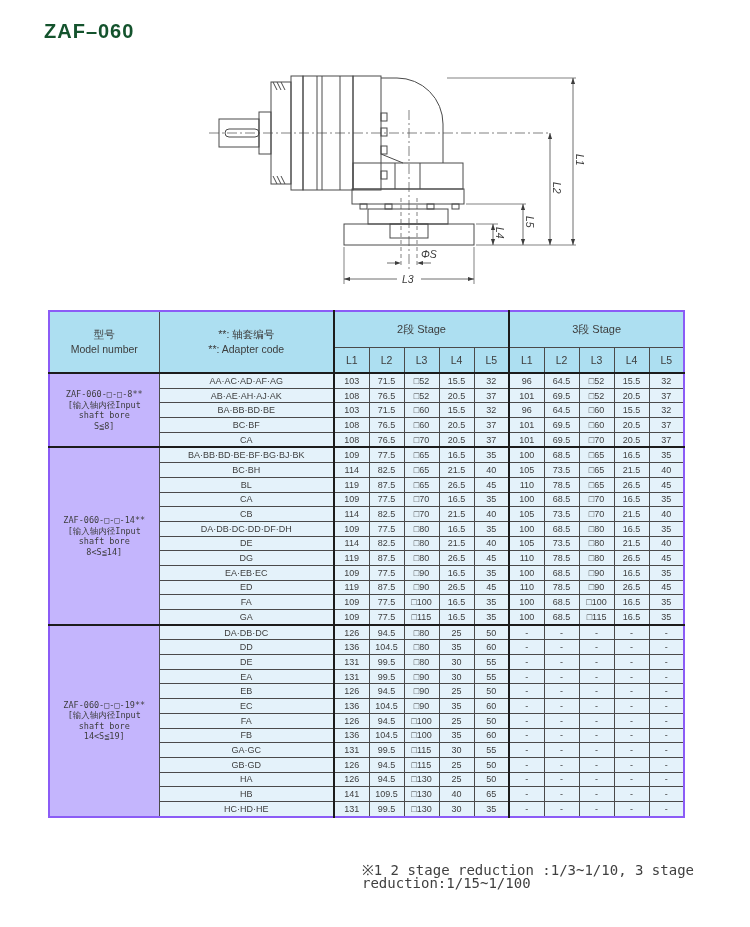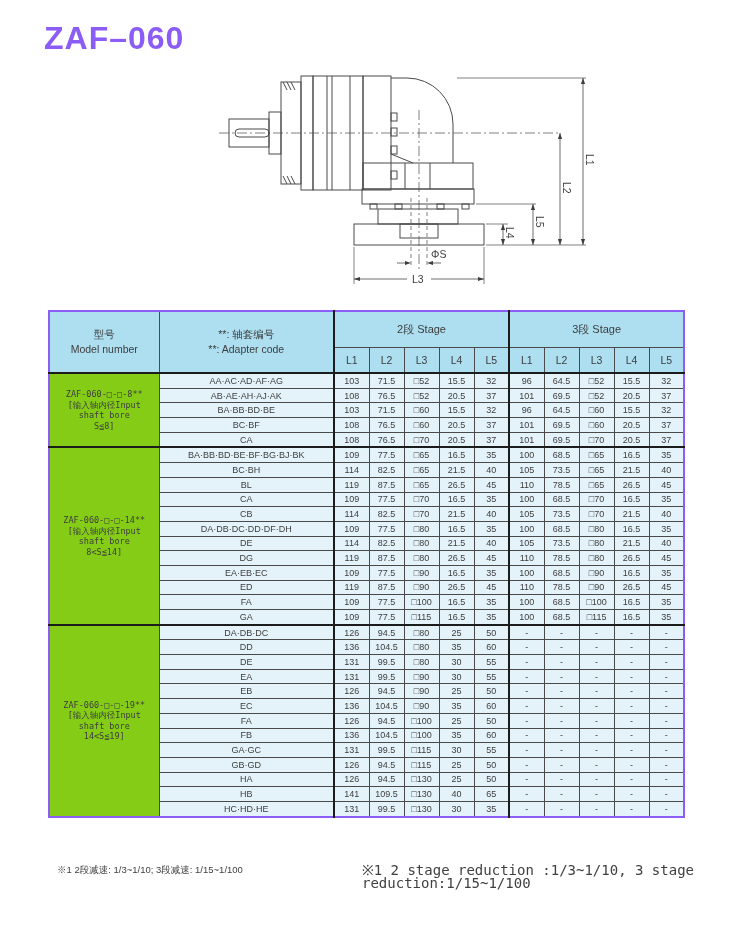--- a/index.html
+++ b/index.html
@@ -1,44 +1,44 @@
 <!DOCTYPE html>
 <html><head>
 <meta charset="utf-8">
 <style>
   html,body { margin:0; padding:0; background:#fff; }
   .page {
     position:relative; width:750px; height:927px; background:#ffffff;
     font-family:"Liberation Sans", sans-serif; overflow:hidden;
   }
   .title {
-    position:absolute; left:44px; top:20px; font-size:32px; font-weight:bold;
-    color:#8b5cf6; letter-spacing:1px;
+    position:absolute; left:44px; top:20px; font-size:20px; font-weight:bold;
+    color:#14532d; letter-spacing:1px;
   }
-  .drawing { position:absolute; left:215px; top:58px; }
+  .drawing { position:absolute; left:205px; top:58px;font-style:italic; }
   .drawing svg { display:block; }
 
   table.dims {
     position:absolute; left:48px; top:310px; width:635px;
     border-collapse:collapse; table-layout:fixed;
     border:2px solid #8b5cf6;
   }
   table.dims th, table.dims td {
     border:1px solid #4a4a4a; text-align:center; vertical-align:middle;
     padding:0; color:#3d3d3d; overflow:hidden; white-space:nowrap;
   }
   .hblue { background:#addff1; font-weight:normal; }
   thead tr.r1 { height:36px; }
   thead tr.r1 th { font-size:11px; }
   thead tr.r2 { height:26px; }
   thead tr.r2 th { font-size:10.5px; border-bottom:2px solid #1c1c1c; }
   .model-h div, .adapter-h div { line-height:15px; font-size:10.5px; }
   tbody td { background:#e4f2fa; font-size:9px; height:13.7px; line-height:10px; }
   tbody td.model-cell {
-    background:#84cc16; font-family:"DejaVu Sans Mono", monospace;
+    background:#c4b5fd; font-family:"DejaVu Sans Mono", monospace;
     font-size:8.5px; line-height:10.5px; white-space:normal;
   }
   .sep-left { border-left:2px solid #1c1c1c !important; }
   tr.group-start td { border-top:2px solid #1c1c1c;text-align:center; }
 
   .footnote {
     position:absolute; top:864px; font-size:9.5px; line-height:12.5px; color:#3f3f3f;
   }
   .footnote.cn { left:57px; width:300px; }
   .footnote.en { left:362px; width:360px; font-family:"DejaVu Sans Mono", monospace; font-size:14px; }
@@ -603,19 +603,18 @@
           <td class="sep-left">-</td>
           <td>-</td>
           <td>-</td>
           <td>-</td>
           <td>-</td>
         </tr>
       </tbody>
   </table>
 
   <div class="footnote cn">
-    <div>※1 2段减速: 1/3~1/10; 3段减速: 1/15~1/100</div>
   </div>
   <div class="footnote en">
     <div>※1 2 stage reduction :1/3~1/10, 3 stage reduction:1/15~1/100</div>
   </div>
 
 </div>
 
 </body></html>

